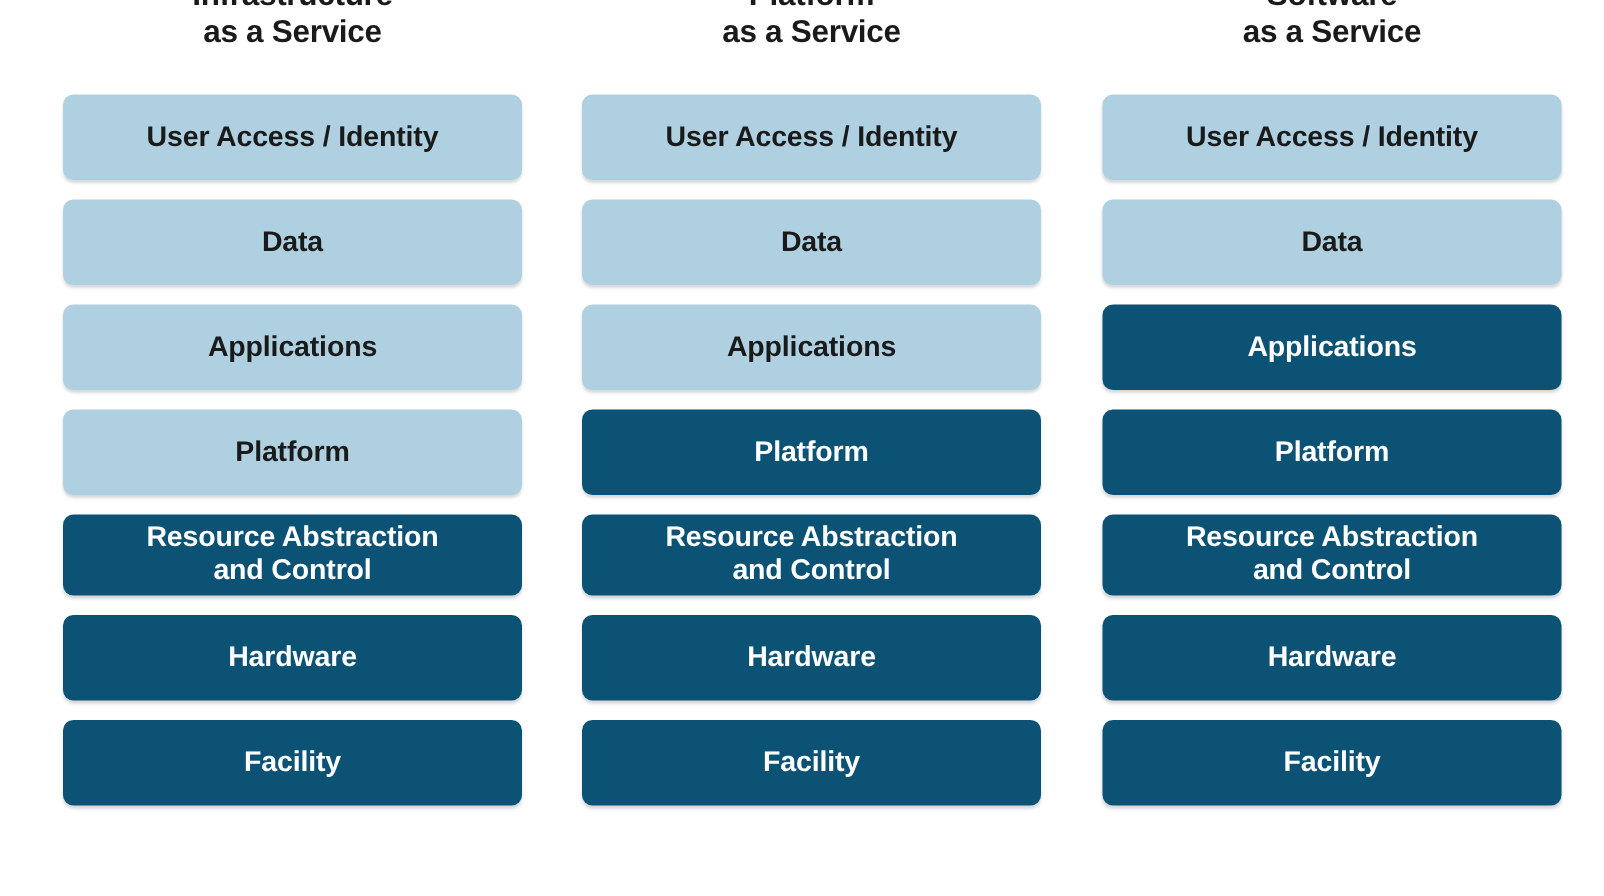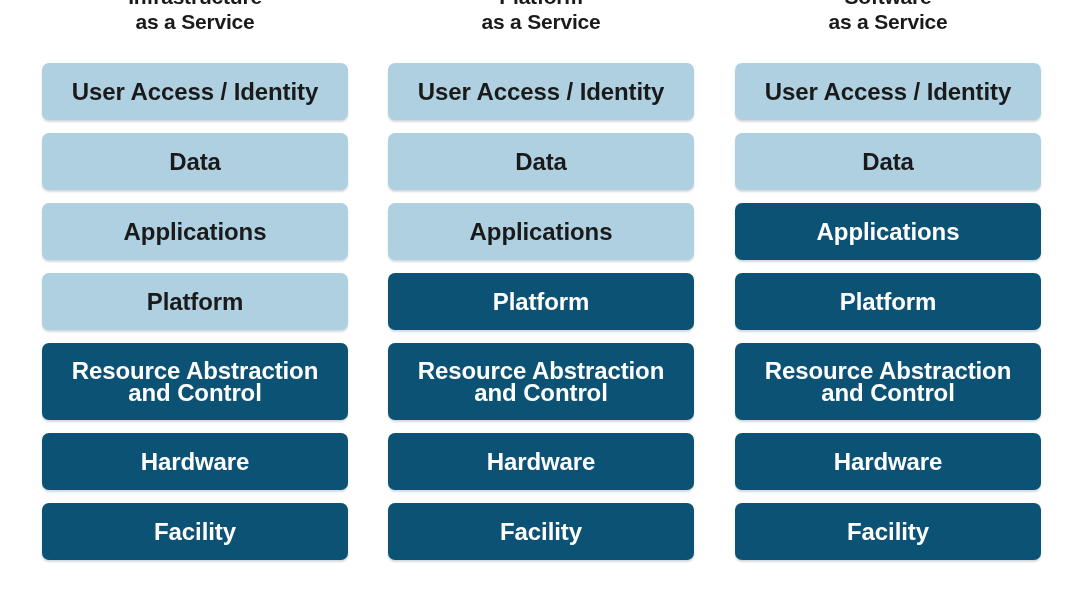--- a/index.html
+++ b/index.html
@@ -58,28 +58,28 @@
     box-sizing: border-box;
     width: 306px;
     height: 57px;
     margin-bottom: 13px;
     border-radius: 7px;
     display: flex;
     align-items: center;
     justify-content: center;
     text-align: center;
     font-family: "Liberation Sans", sans-serif;
-    font-size: 24px;
+    font-size: 19px;
     font-weight: bold;
     line-height: 22px;
     letter-spacing: -0.1px;
     box-shadow: 0 2px 2px rgba(120,130,140,0.30);
   }
   .layer.tall {
-    height: 77px;
+    height: 54px;
   }
   .layer.light {
     background: #aed0e1;
     color: #1a1a1a;
   }
   .layer.dark {
     background: #0b5274;
     color: #ffffff;
   }
   .layer .label {

